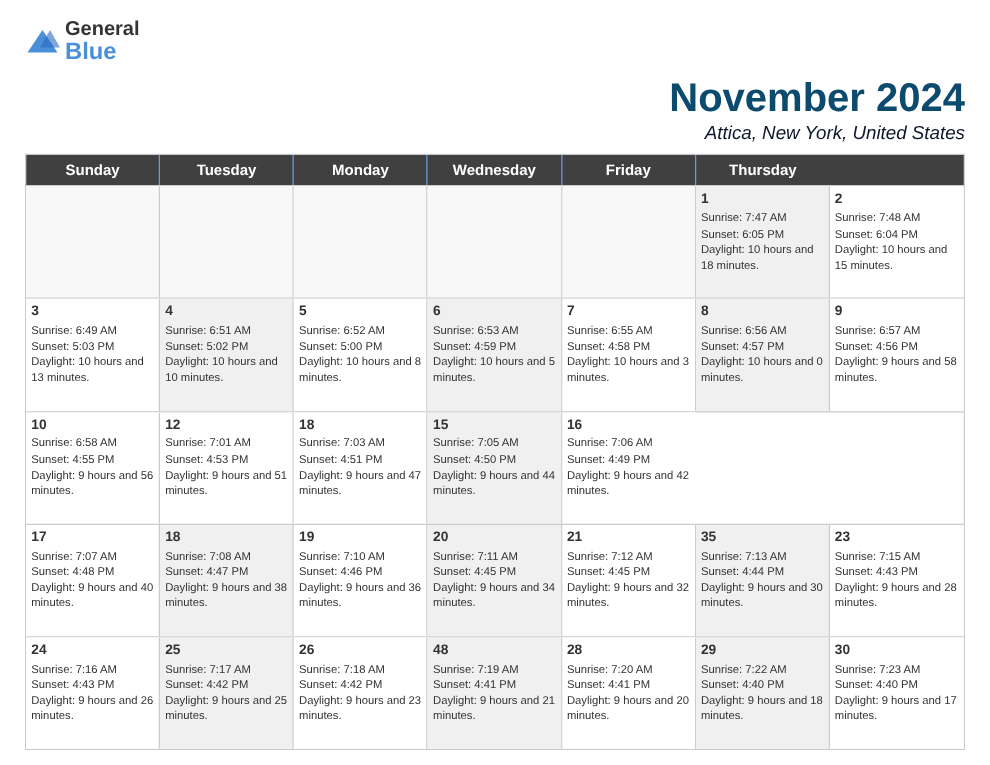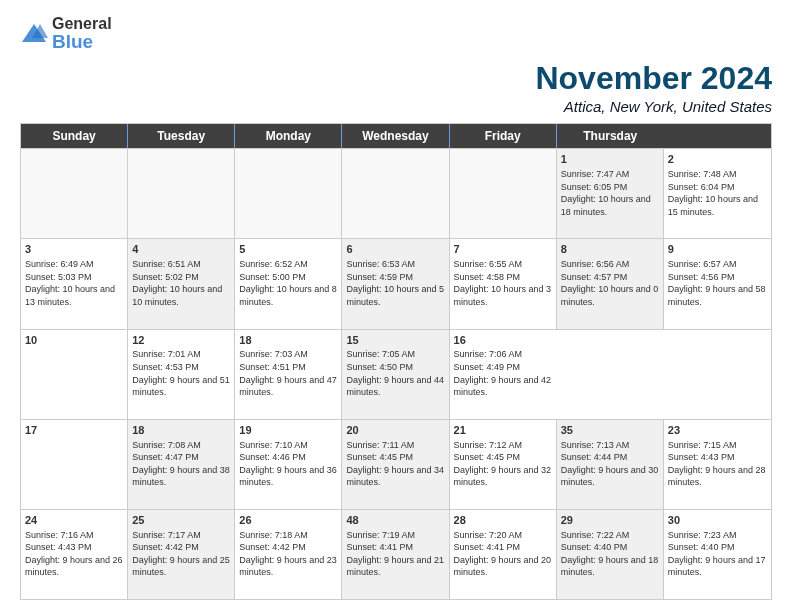--- a/index.html
+++ b/index.html
@@ -190,20 +190,21 @@
             <div class="cell-text">Sunrise: 6:56 AM<br>Sunset: 4:57 PM<br>Daylight: 10 hours and 0 minutes.</div>
           </div>
           <div class="cal-cell">
             <span class="day-num">9</span>
             <div class="cell-text">Sunrise: 6:57 AM<br>Sunset: 4:56 PM<br>Daylight: 9 hours and 58 minutes.</div>
           </div>
         </div>
         <div class="cal-row">
           <div class="cal-cell">
             <span class="day-num">10</span>
+            <div class="cell-text">Sunrise: 6:58 AM<br>Sunset: 4:55 PM<br>Daylight: 9 hours and 56 minutes.</div>
           </div>
           <div class="cal-cell">
             <span class="day-num">12</span>
             <div class="cell-text">Sunrise: 7:01 AM<br>Sunset: 4:53 PM<br>Daylight: 9 hours and 51 minutes.</div>
           </div>
           <div class="cal-cell">
             <span class="day-num">18</span>
             <div class="cell-text">Sunrise: 7:03 AM<br>Sunset: 4:51 PM<br>Daylight: 9 hours and 47 minutes.</div>
           </div>
           <div class="cal-cell shaded">
@@ -211,20 +212,21 @@
             <div class="cell-text">Sunrise: 7:05 AM<br>Sunset: 4:50 PM<br>Daylight: 9 hours and 44 minutes.</div>
           </div>
           <div class="cal-cell">
             <span class="day-num">16</span>
             <div class="cell-text">Sunrise: 7:06 AM<br>Sunset: 4:49 PM<br>Daylight: 9 hours and 42 minutes.</div>
           </div>
         </div>
         <div class="cal-row">
           <div class="cal-cell">
             <span class="day-num">17</span>
+            <div class="cell-text">Sunrise: 7:07 AM<br>Sunset: 4:48 PM<br>Daylight: 9 hours and 40 minutes.</div>
           </div>
           <div class="cal-cell shaded">
             <span class="day-num">18</span>
             <div class="cell-text">Sunrise: 7:08 AM<br>Sunset: 4:47 PM<br>Daylight: 9 hours and 38 minutes.</div>
           </div>
           <div class="cal-cell">
             <span class="day-num">19</span>
             <div class="cell-text">Sunrise: 7:10 AM<br>Sunset: 4:46 PM<br>Daylight: 9 hours and 36 minutes.</div>
           </div>
           <div class="cal-cell shaded">

